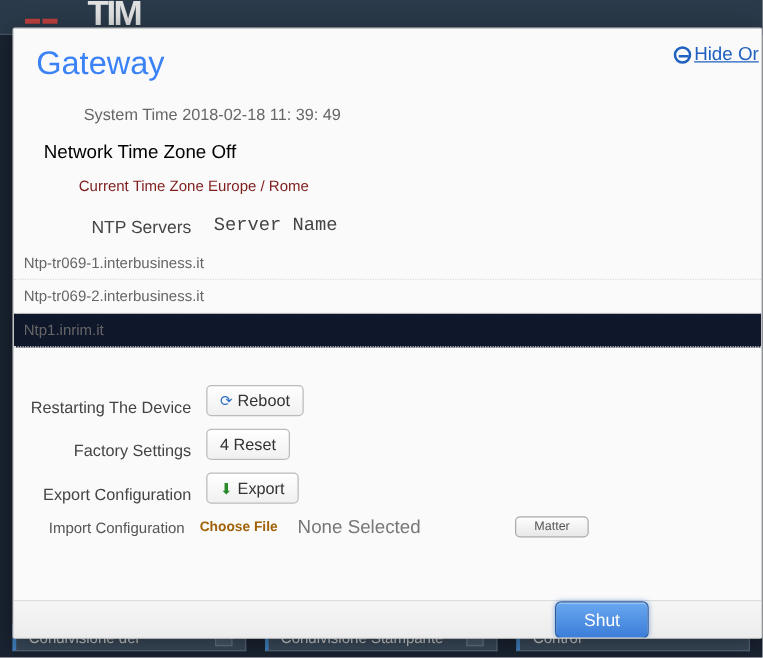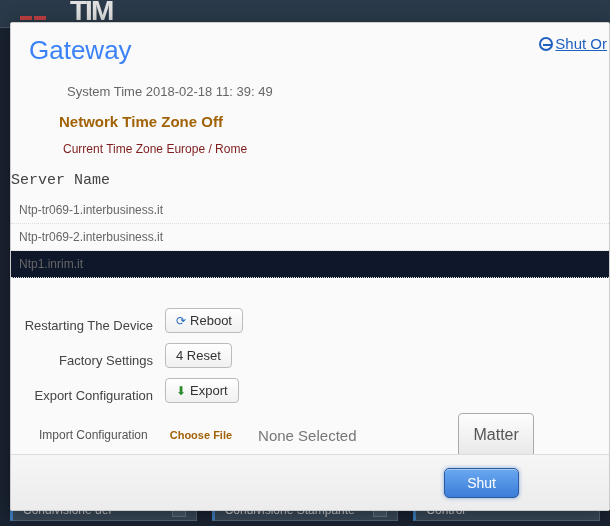--- a/index.html
+++ b/index.html
@@ -91,21 +91,21 @@
   width:8px; height:2px;
   background:#2060c0;
 }
 .modal-title {
   font-size: 26px;
   color: #3b82f6;
   padding: 12px 0 18px 18px;
 }
 .content { padding: 0 0 0 0; }
 .system-time { margin-left:56px; font-size:13px; color:#666; margin-bottom:14px; }
-.ntz { margin-left:48px; font-size:15px; color:#a16207; margin-bottom:12px;font-weight:bold; }
+.ntz { margin-left:24px; font-size:15px; color:#000000; margin-bottom:12px; }
 .ctz { margin-left:52px; font-size:12px; color:#7f1d1d; margin-bottom:16px; }
 .ntp-header { display:flex; align-items:center; margin-bottom:8px; }
 .ntp-header .ntp-lbl { width:160px; text-align:right; padding-right:18px; font-size:14px; color:#444; }
 .ntp-header .sn { font-size:15px; color:#444;font-family:Liberation Mono, monospace; }
 .server-row {
   padding: 6px 8px;
   font-size:12px;
   color:#666;
   border-bottom:1px dotted #ddd;
 }
@@ -120,38 +120,38 @@
   padding: 4px 10px;
   font-size: 13px;
   color: #333;
   cursor: pointer;
   display: inline-flex;
   align-items: center;
   gap: 4px;
 }
 .btn .icn { color:#3070c0; font-size:12px; }
 .btn .icn-green { color:#2a8a2a; font-size:12px; }
-.import-row { display:flex; align-items:center; margin-top:8px; margin-left:28px; gap:22px; }
+.import-row { display:flex; align-items:center; margin-top:8px; margin-left:28px; gap:12px; }
 .import-row .ilbl { font-size:12px; color:#555; }
 .choose { font-size:11px; color:#a16207;font-weight:bold; }
 .none-sel { font-size:15px; color:#777; margin-left:4px; }
 .matter-btn {
-  margin-left:80px;
+  margin-left:64px;
   background: linear-gradient(#fdfdfd,#e8e8e8);
   border:1px solid #aaa;
   border-radius:4px;
-  padding:12px 14px;
-  font-size:16px;
+  padding:2px 14px;
+  font-size:10px;
   color:#555;
   cursor:pointer;
 }
 .footer-bar {
   position:absolute;
   bottom:0; left:0; right:0;
-  height:56px;
+  height:30px;
   background: linear-gradient(#f6f6f6,#ececec);
   border-top:1px solid #ddd;
   display:flex;
   align-items:center;
   justify-content:flex-end;
   padding-right:90px;
 }
 .shut-btn {
   background: linear-gradient(#6aa8f0,#3b7dd8);
   border:1px solid #2a5aa0;
@@ -183,39 +183,40 @@
     </div>
   <div class="bg-tile">
       <span>Control</span>
     </div>
 </div>
 
 <div class="modal">
 
   <div class="hide-link">
     <span class="circ"></span>
-    <span>Shut Or</span>
+    <span>Hide Or</span>
   </div>
 
   <div class="modal-title">Gateway</div>
 
   <div class="content">
     <div class="system-time">
       <span>System Time</span>
       <span>2018-02-18 11: 39: 49</span>
     </div>
 
     <div class="ntz">Network Time Zone Off</div>
 
     <div class="ctz">
       <span>Current Time Zone</span>
       <span>Europe / Rome</span>
     </div>
 
     <div class="ntp-header">
+      <div class="ntp-lbl">NTP Servers</div>
       <div class="sn">Server Name</div>
     </div>
     <div class="server-row">Ntp-tr069-1.interbusiness.it</div>
     <div class="server-row">Ntp-tr069-2.interbusiness.it</div>
     <div class="server-row alt">Ntp1.inrim.it</div>
 
     <div class="actions">
       <div class="action-row">
         <div class="albl">Restarting The Device</div>
         <button class="btn">

